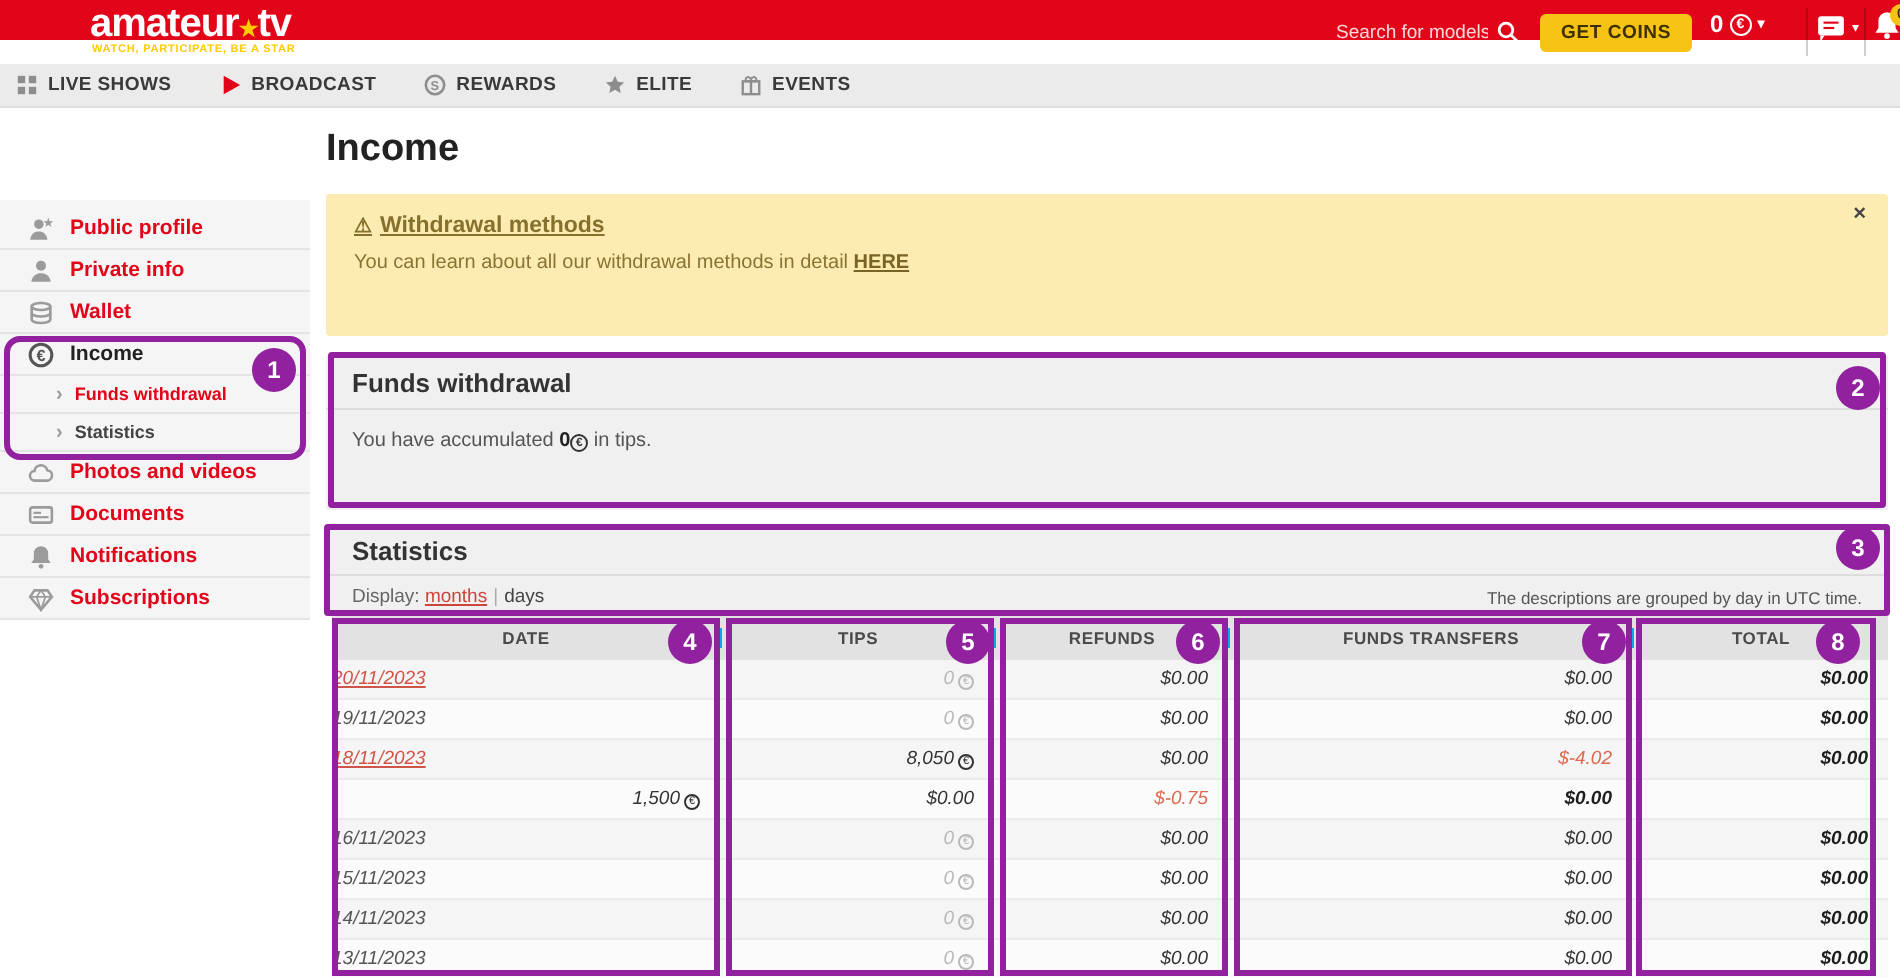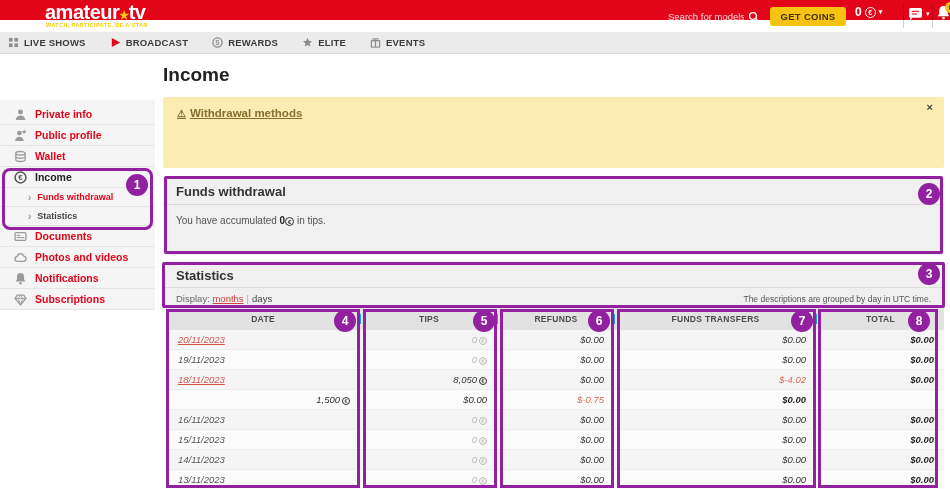--- a/index.html
+++ b/index.html
@@ -76,21 +76,21 @@
   .stats-note { font-size:8.5px; color:#555; }
 
   
   .table { position:absolute; left:3px; top:254px; width:778px; }
   .trow { display:grid; grid-template-columns:194px 137px 117px 202px 128px; align-items:center; }
   .thead { height:22px; background:#e2e2e2; }
   .thead .hc { text-align:center; font-size:8.5px; font-weight:bold; color:#4a4a4a; letter-spacing:0.3px; border-left:1px solid #0ea5e9; }
   .thead .hc:first-child { border-left:none; }
   .drow { height:20px; border-bottom:1px solid #ebebeb; background:#fbfbfb; }
   .drow:nth-child(odd) { background:#f5f5f5; }
-  .c-date { padding-left:12px; font-size:9.5px; font-style:italic; color:#555; }
+  .c-date { font-size:9.5px; font-style:italic; color:#555; }
   .c-date a { color:#cf5548; text-decoration:underline; cursor:pointer; }
   .num { text-align:right; padding-right:10px; font-size:9.5px; font-style:italic; color:#333; }
   .num.muted { color:#b9b9b9; }
   .num.neg { color:#dd6a50; }
   .num.total { font-weight:bold; color:#1e1e1e; }
   .coin-sym { display:inline-block; width:8px; height:8px; line-height:7px; border:1px solid currentColor; border-radius:50%;
     font-size:5.5px; text-align:center; font-style:normal; margin-left:2px; }
 
   
   .ann { position:absolute; pointer-events:none; z-index:40; }
@@ -262,35 +262,35 @@
           <use href="#i-gift"></use>
         </svg>
       <span>EVENTS</span>
     </div>
   </nav>
 
   <aside class="sidebar">
     <div class="srow">
       <span class="sico">
           <svg class="ig">
+            <use href="#i-userstar"></use>
+          </svg>
+        </span>
+
+      <span class="slabel">Public profile</span>
+    </div>
+
+    <div class="srow">
+      <span class="sico">
+          <svg class="ig">
             <use href="#i-user"></use>
           </svg>
         </span>
 
       <span class="slabel">Private info</span>
-    </div>
-
-    <div class="srow">
-      <span class="sico">
-          <svg class="ig">
-            <use href="#i-userstar"></use>
-          </svg>
-        </span>
-
-      <span class="slabel">Public profile</span>
     </div>
 
     <div class="srow">
       <span class="sico">
           <svg class="ig">
             <use href="#i-coins"></use>
           </svg>
         </span>
 
       <span class="slabel">Wallet</span>
@@ -314,35 +314,35 @@
 
     <div class="srow sub sub-active">
 
       <span class="schev" style="display: inline;">›</span>
       <span class="slabel">Statistics</span>
     </div>
 
     <div class="srow">
       <span class="sico">
           <svg class="ig">
+            <use href="#i-cloud"></use>
+          </svg>
+        </span>
+
+      <span class="slabel">Photos and videos</span>
+    </div>
+
+    <div class="srow">
+      <span class="sico">
+          <svg class="ig">
             <use href="#i-card"></use>
           </svg>
         </span>
 
       <span class="slabel">Documents</span>
-    </div>
-
-    <div class="srow">
-      <span class="sico">
-          <svg class="ig">
-            <use href="#i-cloud"></use>
-          </svg>
-        </span>
-
-      <span class="slabel">Photos and videos</span>
     </div>
 
     <div class="srow">
       <span class="sico">
           <svg class="ig">
             <use href="#i-bell"></use>
           </svg>
         </span>
 
       <span class="slabel">Notifications</span>
@@ -358,20 +358,21 @@
       <span class="slabel">Subscriptions</span>
     </div>
   </aside>
 
   <main class="main">
     <h1 class="page-title">Income</h1>
 
     <div class="notice">
       <span class="notice-close">×</span>
       <div class="notice-title"><span class="warn">⚠</span><span>Withdrawal methods</span></div>
+      <div class="notice-body"><span>You can learn about all our withdrawal methods in detail</span> <a>HERE</a></div>
     </div>
 
     <section class="panel funds">
       <div class="panel-head">Funds withdrawal</div>
       <div class="funds-body"><span>You have accumulated </span><b>0</b><span class="coin-badge coin-dark">€</span><span> in tips.</span></div>
     </section>
 
     <section class="panel stats">
       <div class="panel-head">Statistics</div>
       <div class="stats-ctrl">

